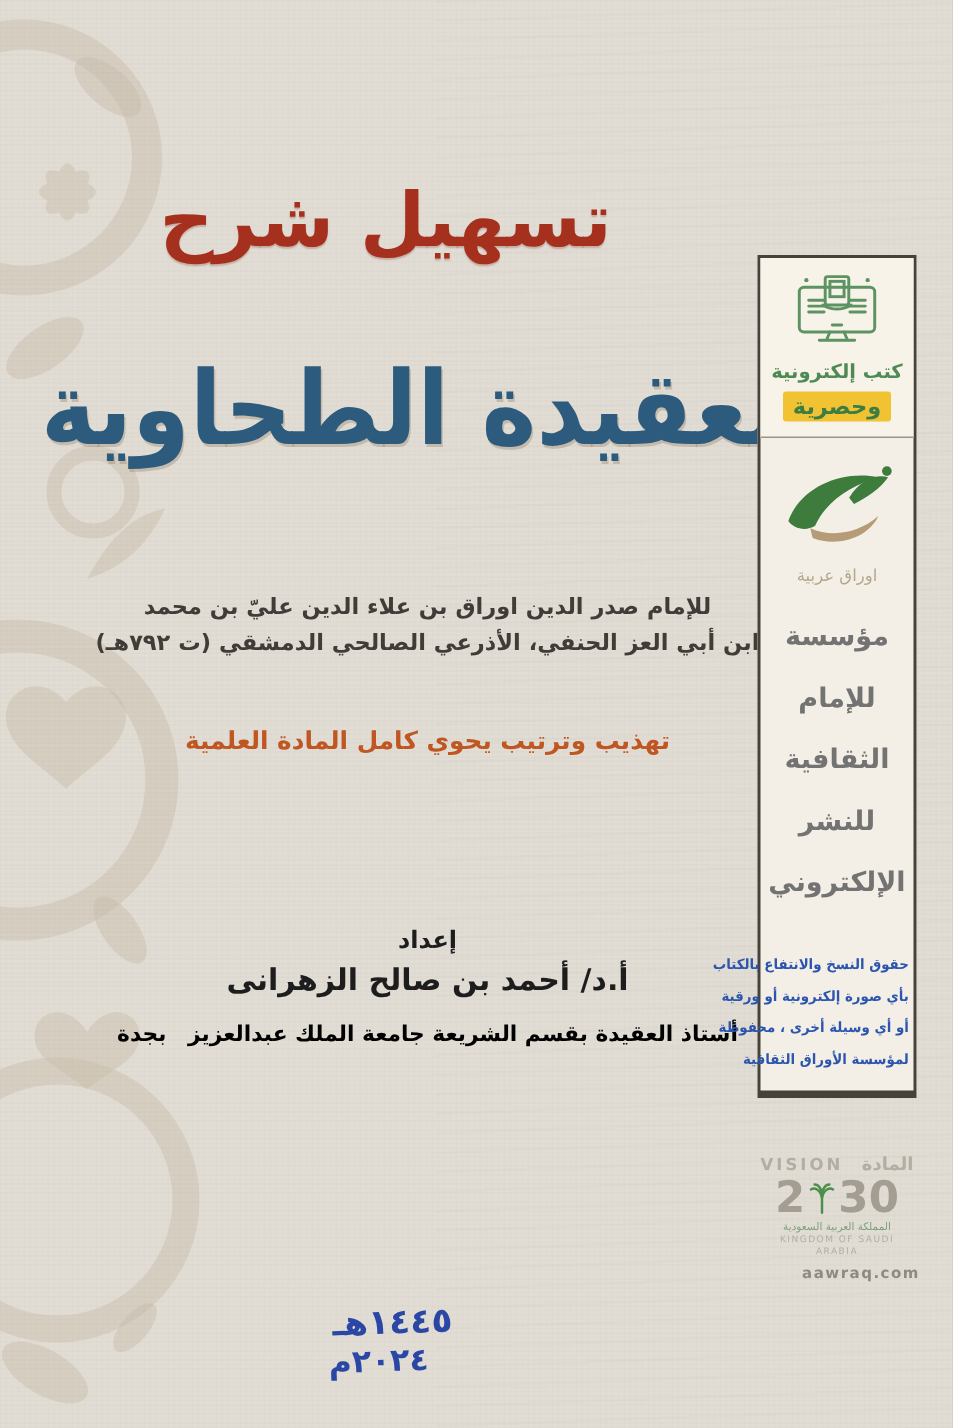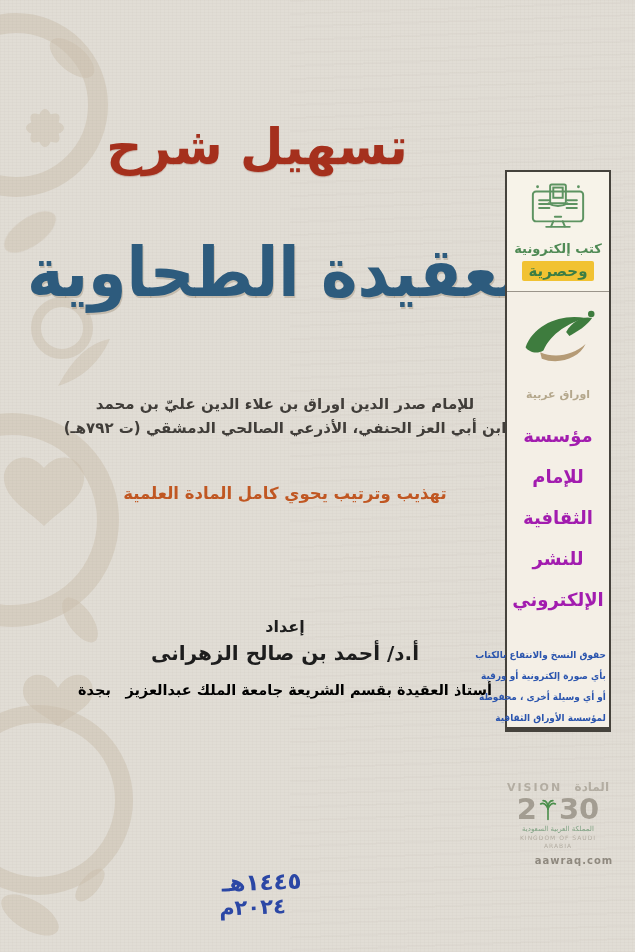--- a/index.html
+++ b/index.html
@@ -63,24 +63,24 @@
   .badge{
     width:100%;box-sizing:border-box;text-align:center;background:#f7f3e9;
     padding:10px 0 10px;border-bottom:1px solid #9a948a;
   }
   .badge .b1{font-size:13px;font-weight:bold;color:#4f8a55;margin-top:3px;}
   .badge .b2{
     display:inline-block;background:#f1c232;color:#3c7d44;border-radius:2px;
     font-size:15px;font-weight:bold;padding:1px 7px;margin-top:5px;
   }
   .aawraq-logo{margin-top:18px;text-align:center;}
-  .aawraq-logo .logo-text{font-size:11px;color:#b4a78c;margin-top:14px;font-weight:bold;}
+  .aawraq-logo .logo-text{font-size:11px;color:#b4a78c;margin-top:3px;}
   .publisher{
     margin-top:14px;width:100%;text-align:center;
-    font-size:18px;font-weight:bold;color:#a21caf;line-height:41px;
+    font-size:18px;font-weight:bold;color:#737373;line-height:41px;
   }
   .copyright{
     margin-top:24px;width:100%;text-align:center;
     font-size:9.5px;font-weight:bold;color:#2b55ae;line-height:21px;
   }
   .copyright div{white-space:nowrap;transform:scaleX(.94);transform-origin:center;}
   .vision{margin-top:52px;text-align:center;color:#b3ada2;}
   .vision .row1{display:flex;align-items:center;justify-content:space-between;gap:7px;
     font-size:11px;letter-spacing:2px;font-weight:bold;}
   .vision .row1 .ar{letter-spacing:0;font-size:12px;}

